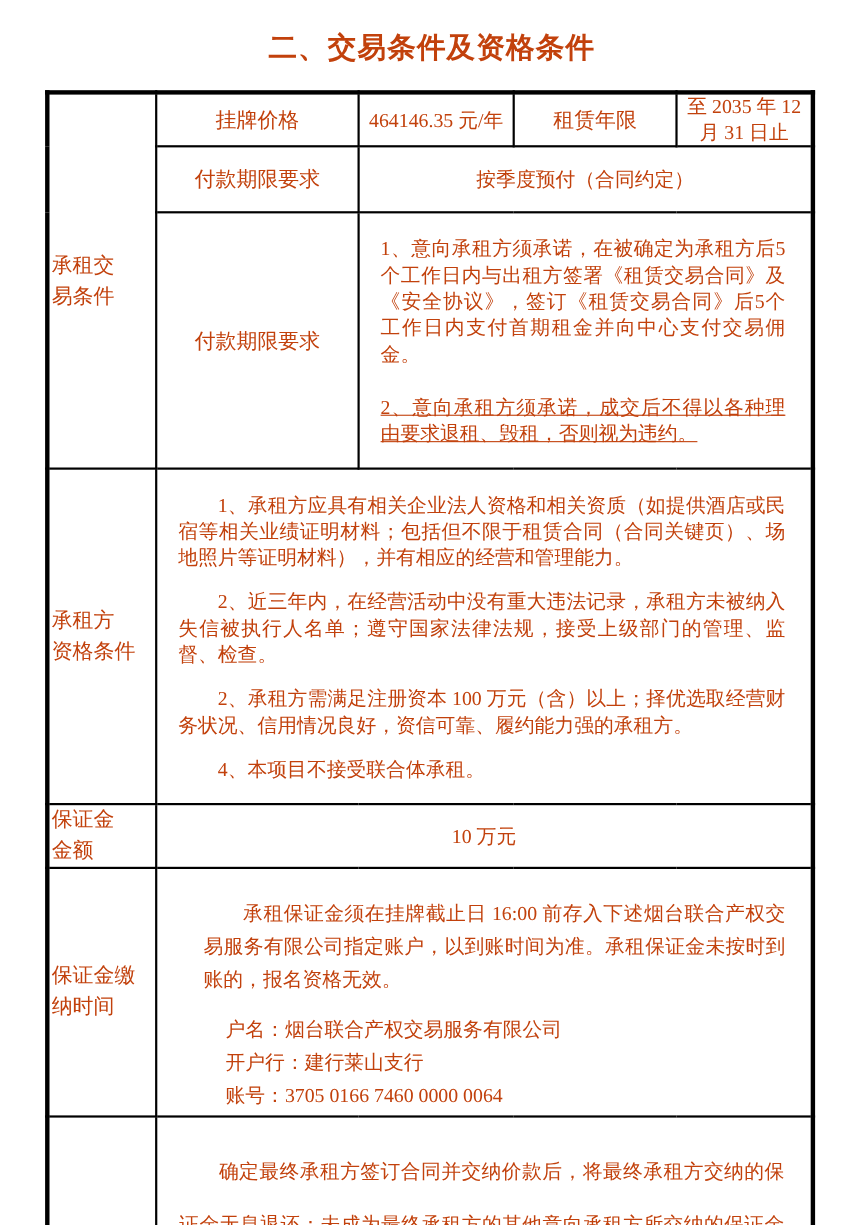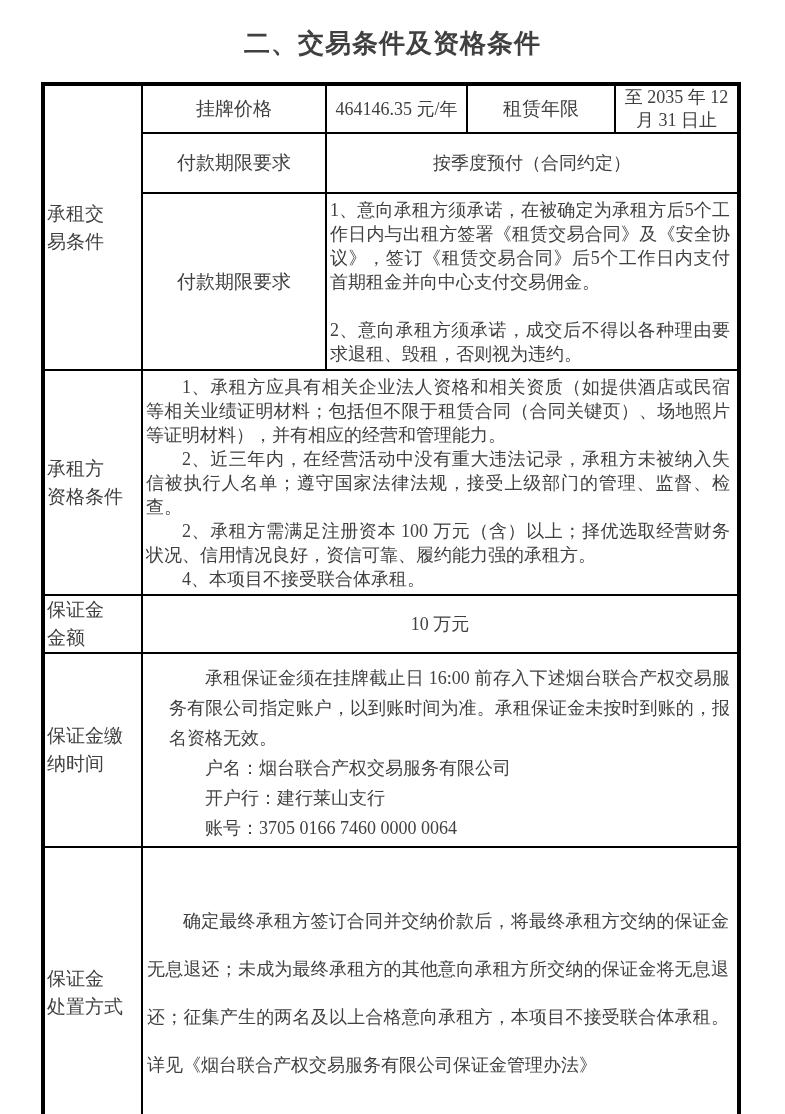--- a/index.html
+++ b/index.html
@@ -1,20 +1,20 @@
 <!DOCTYPE html>
 <html><head>
 <meta charset="utf-8">
 <style>
   html, body { margin: 0; padding: 0; background: #ffffff; }
   .page {
     width: 785px;
     height: 1114px;
     background: #ffffff;
-    color: #404040;
+    color: #c2410c;
     font-family: "Liberation Serif", "DejaVu Serif", serif;
     overflow: hidden;
   }
   .doc-title {
     margin: 0;
     padding-top: 27px;
     height: 34px;
     line-height: 34px;
     text-align: center;
     font-size: 26px;
@@ -50,22 +50,22 @@
     line-height: 23px;
     padding: 0 4px;
   }
   td.content {
     font-size: 18px;
     line-height: 24px;
     vertical-align: top;
     text-align: justify;
     padding: 4px 7px 3px 3px;
   }
-  td.content p { margin: 0; }
-  p.para-gap { margin-top: 24px !important; }
+  td.content p { margin: 16px; }
+  p.para-gap { margin-top: 24px !important; text-decoration: underline; }
   td.content-indent p { text-indent: 2em; }
   td.time-cell { line-height: 30px; padding-top: 9px; padding-left: 26px; }
   .indent-first { text-indent: 2em; }
   .bank-line { padding-left: 2em; }
   td.disposal-cell {
     vertical-align: middle;
     line-height: 48px;
     padding: 0 8px 0 4px;
   }
 </style>

